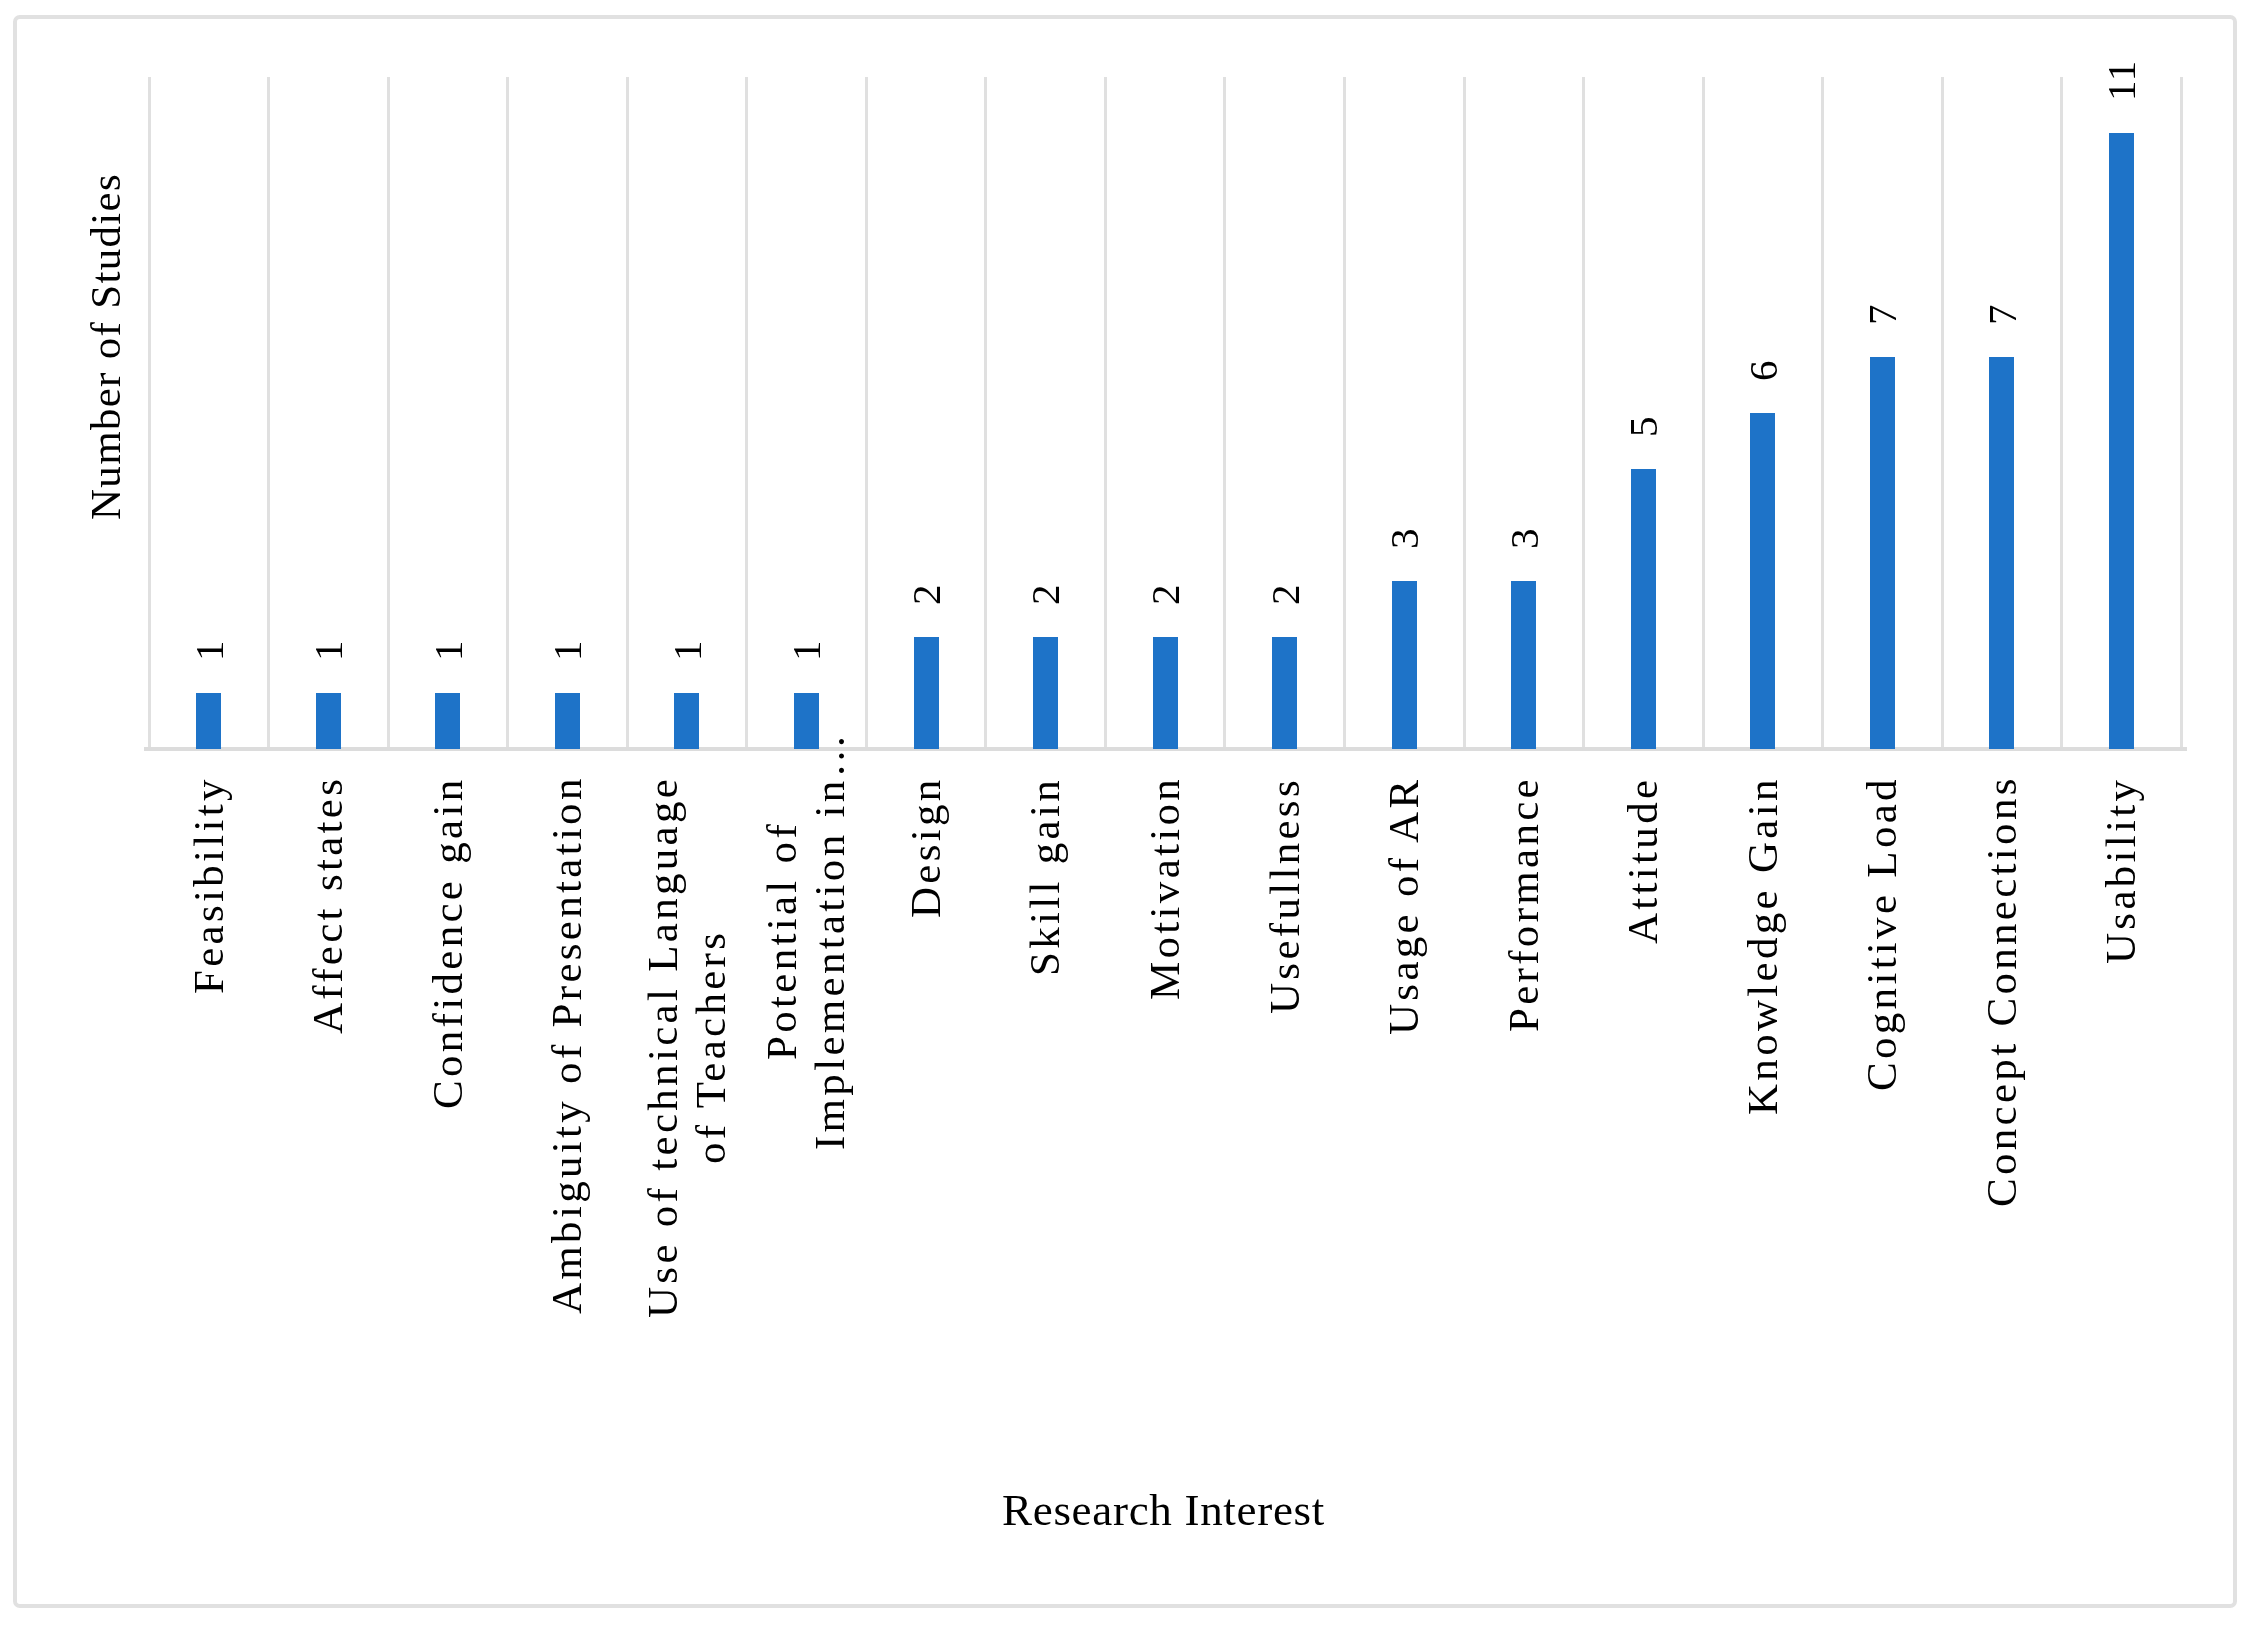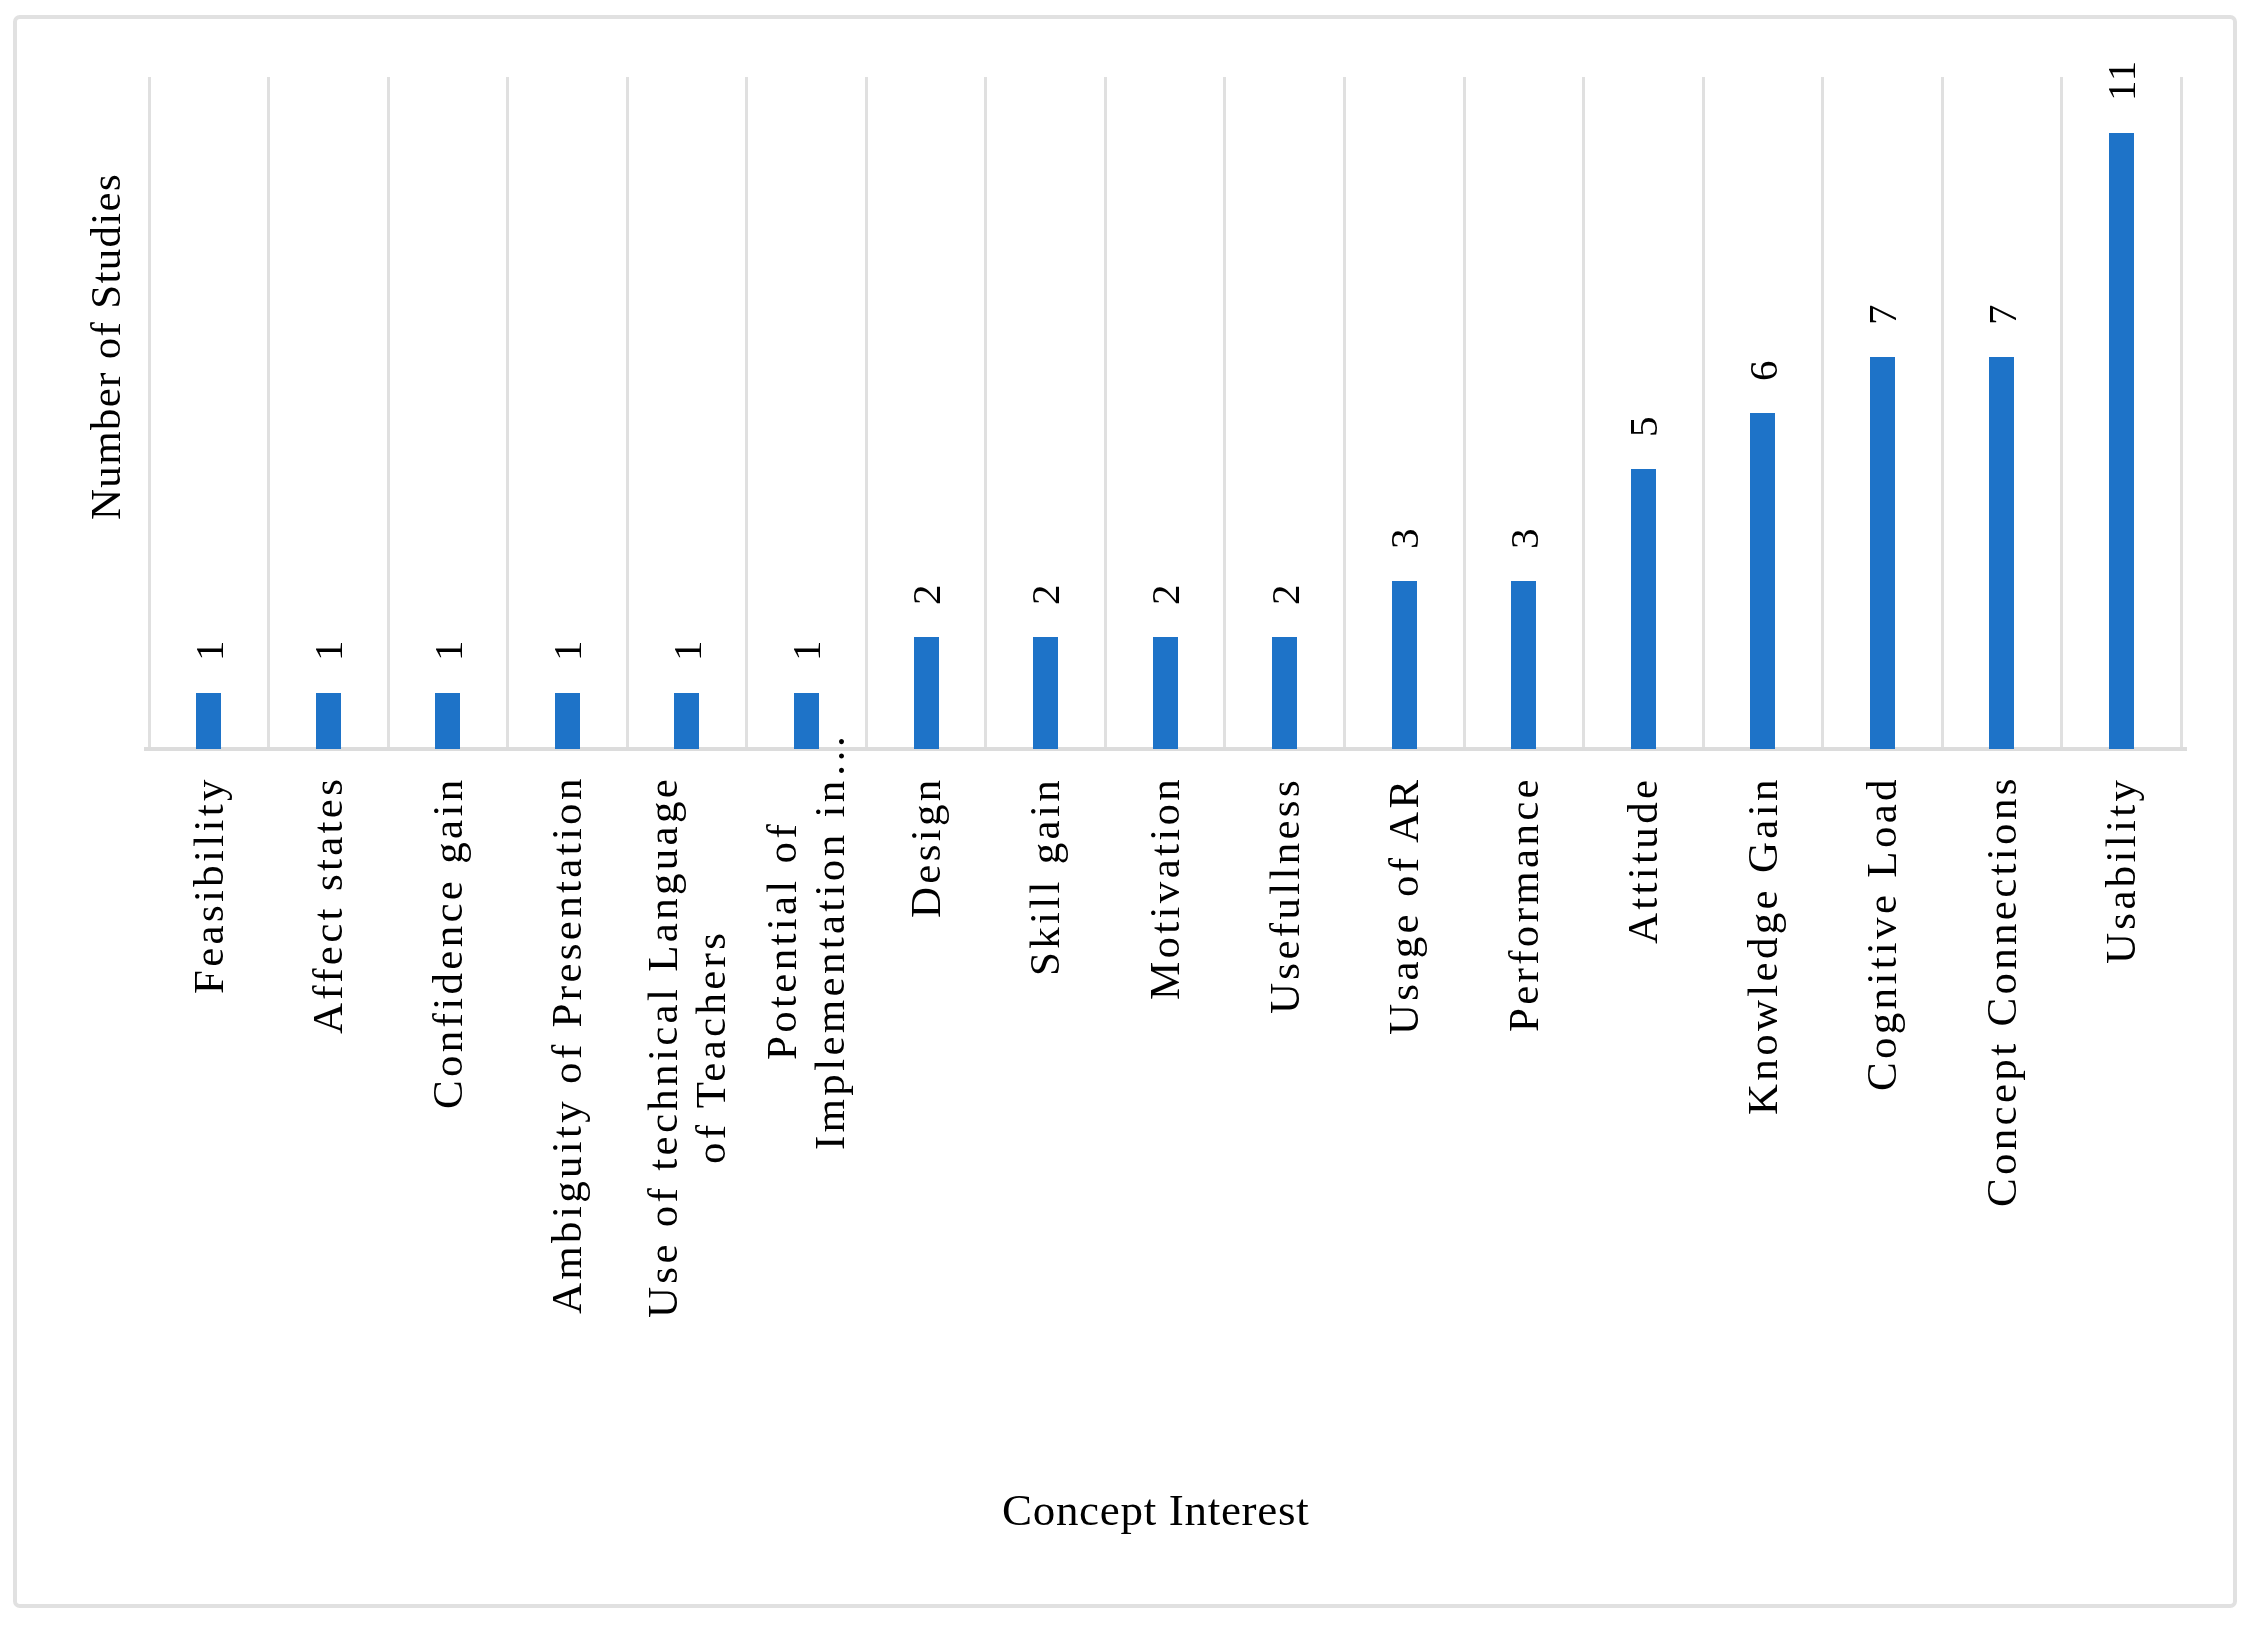--- a/index.html
+++ b/index.html
@@ -149,15 +149,15 @@
       <span class="vtext val-label" style="left: 1860px; top: 325px;">7</span>
       <span class="vtext cat-label" style="left: 1858px; top: 1091px;">Cognitive Load</span>
       <div class="bar" style="left: 1989px; top: 357px; width: 25px; height: 392px; background: rgb(30, 115, 200);"></div>
       <span class="vtext val-label" style="left: 1980px; top: 325px;">7</span>
       <span class="vtext cat-label" style="left: 1978px; top: 1207px;">Concept Connections</span>
       <div class="bar" style="left: 2109px; top: 133px; width: 25px; height: 616px; background: rgb(30, 115, 200);"></div>
       <span class="vtext val-label" style="left: 2099px; top: 101px;">11</span>
       <span class="vtext cat-label" style="left: 2097px; top: 964px;">Usability</span>
     </div>
 
-  <div class="x-title" id="x-title" style="left: 1002px; top: 1484px;">Concept Interest</div>
+  <div class="x-title" id="x-title" style="left: 1002px; top: 1484px;">Research Interest</div>
 </div>
 
 
 </body></html>

